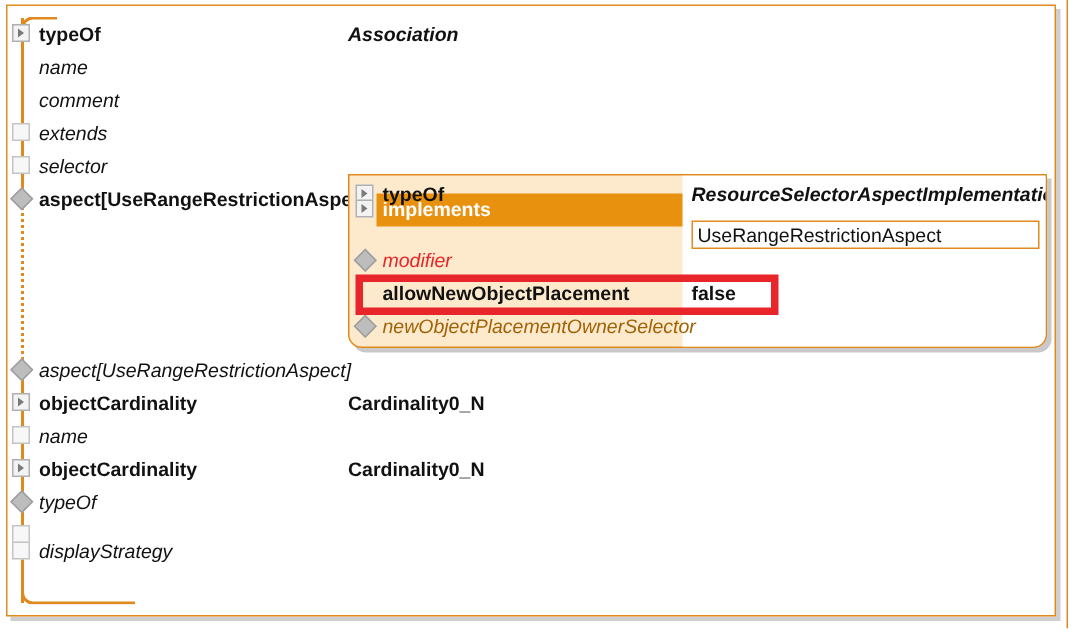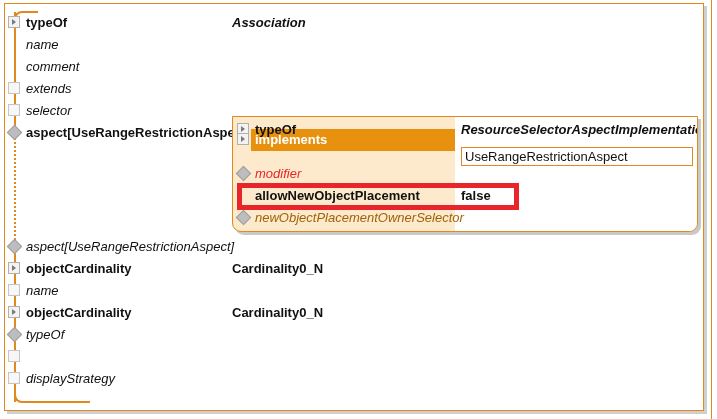--- a/index.html
+++ b/index.html
@@ -322,21 +322,21 @@
       <div class="gutter">
         <div class="icon-diamond"></div>
       </div>
       <span class="rname t-italic">typeOf</span>
     </div>
     <div class="row" style="top: 346px; width: 690px;">
       <div class="gutter">
         <div class="icon-box"></div>
       </div>
     </div>
-    <div class="row" style="top: 368px; width: 690px;">
+    <div class="row" style="top: 357px; width: 690px;">
       <div class="gutter">
         <div class="icon-box"></div>
       </div>
       <span class="rname t-italic">displayStrategy</span>
     </div>
     <div class="row" style="top: 390px; width: 690px;">
       <div class="gutter">
         <div class="icon-none"></div>
       </div>
     </div>

